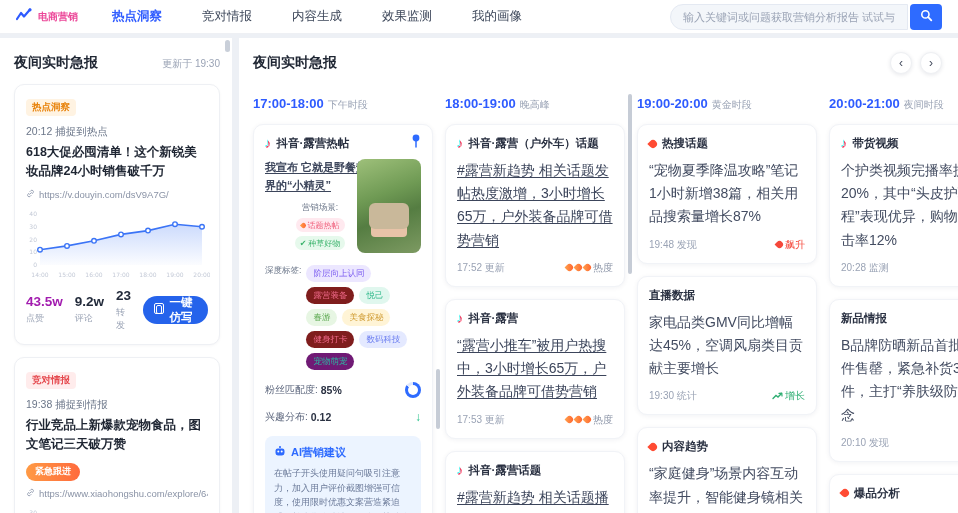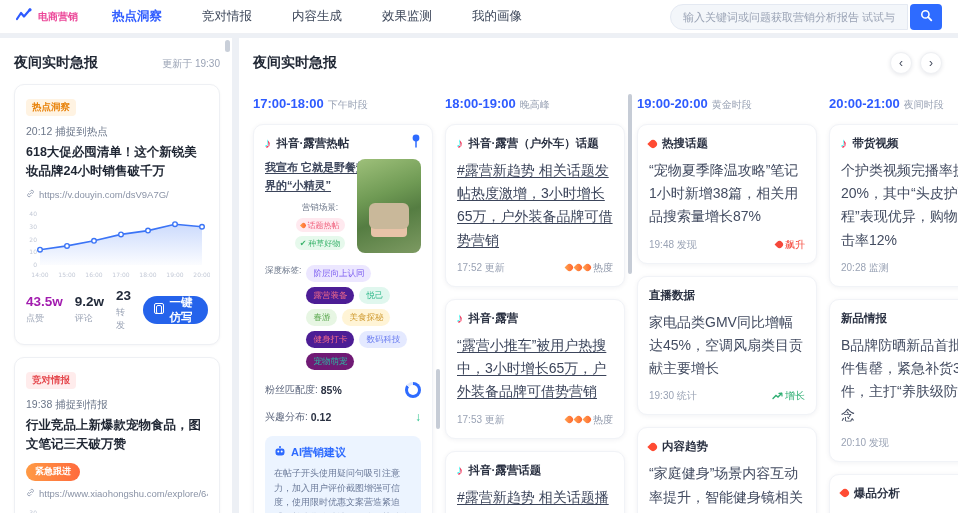--- a/index.html
+++ b/index.html
@@ -96,21 +96,21 @@
   .big-title { width:106px; font-size:11px; font-weight:bold; color:#3c455b; line-height:1.6;
     text-decoration:underline; text-underline-offset:2px; cursor:pointer; }
   .scene { width:110px; margin-top:8px; font-size:8.5px; color:#6b7689; display:flex;
     flex-wrap:wrap; gap:4px; align-items:center;flex-direction:column; }
   .spill { font-size:8px; padding:1.5px 5px; border-radius:8px; display:inline-flex; align-items:center; gap:2px; }
   .spill.pk { background:#ffe9ef; color:#f0607c; }
   .spill.gr { background:#e6f9ec; color:#38b26a; }
   .tagsec { display:flex; margin-top:10px; font-size:8.5px; color:#6b7689; }
   .tagwrap { display:flex; flex-wrap:wrap; gap:5px; margin-left:5px; flex:1; }
   .tpill { font-size:8.5px; padding:2.5px 7px; border-radius:9px; }
-  .t-purple { background:#ece7ff; color:#7b5cf0; } .t-pink { background:#4c1d95; color:#f06a8a; }
+  .t-purple { background:#ece7ff; color:#7b5cf0; } .t-pink { background:#7f1d1d; color:#f06a8a; }
   .t-mint { background:#e0f7ee; color:#2fb98a; } .t-green { background:#e7f6e3; color:#5aa84e; }
   .t-yellow { background:#fff4d6; color:#cf9a30; } .t-blue { background:#e4e9ff; color:#6a7cf0; }
   .t-teal { background:#701a75; color:#2fb3a0; }
   .metric { display:flex; align-items:center; margin-top:12px; font-size:10px; color:#59637a; }
   .metric b { color:#2a3142; margin-left:3px; font-size:10.5px; }
   .ring { margin-left:auto; width:16px; height:16px; border-radius:50%;
     background:conic-gradient(#2e6bff 0 306deg,#dfe8ff 306deg 360deg); position:relative; }
   .ring::after { content:""; position:absolute; inset:2.6px; background:#fff; border-radius:50%; }
   .down-ar { margin-left:auto; color:#27c28a; font-size:12px; font-weight:bold; }
   .aibox { background:#ecf4ff; border-radius:8px; padding:9px 9px 10px; margin-top:12px; }

